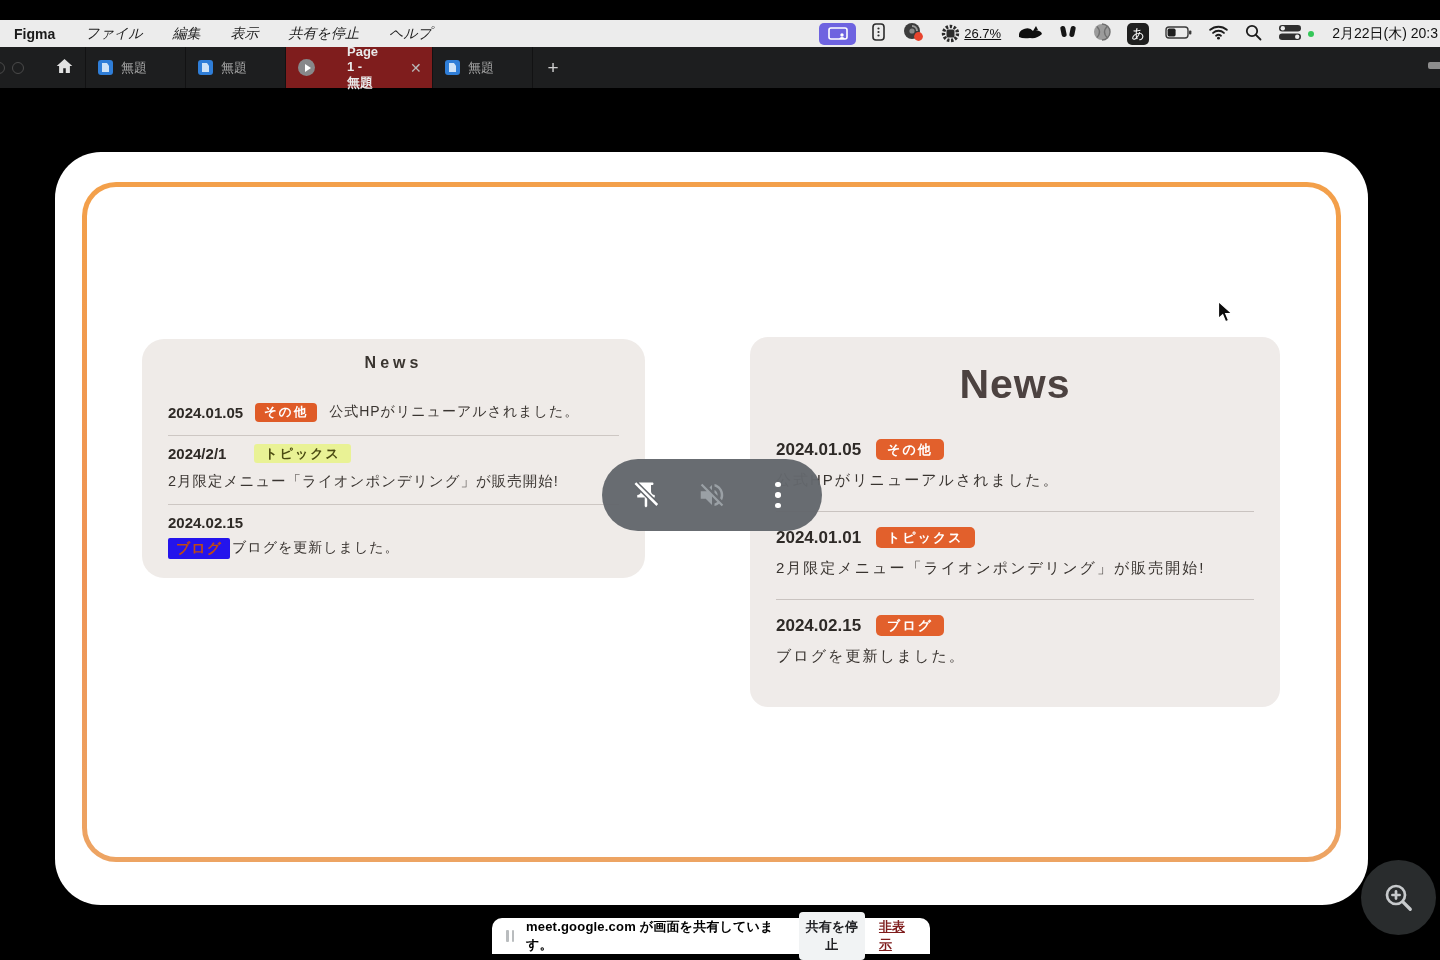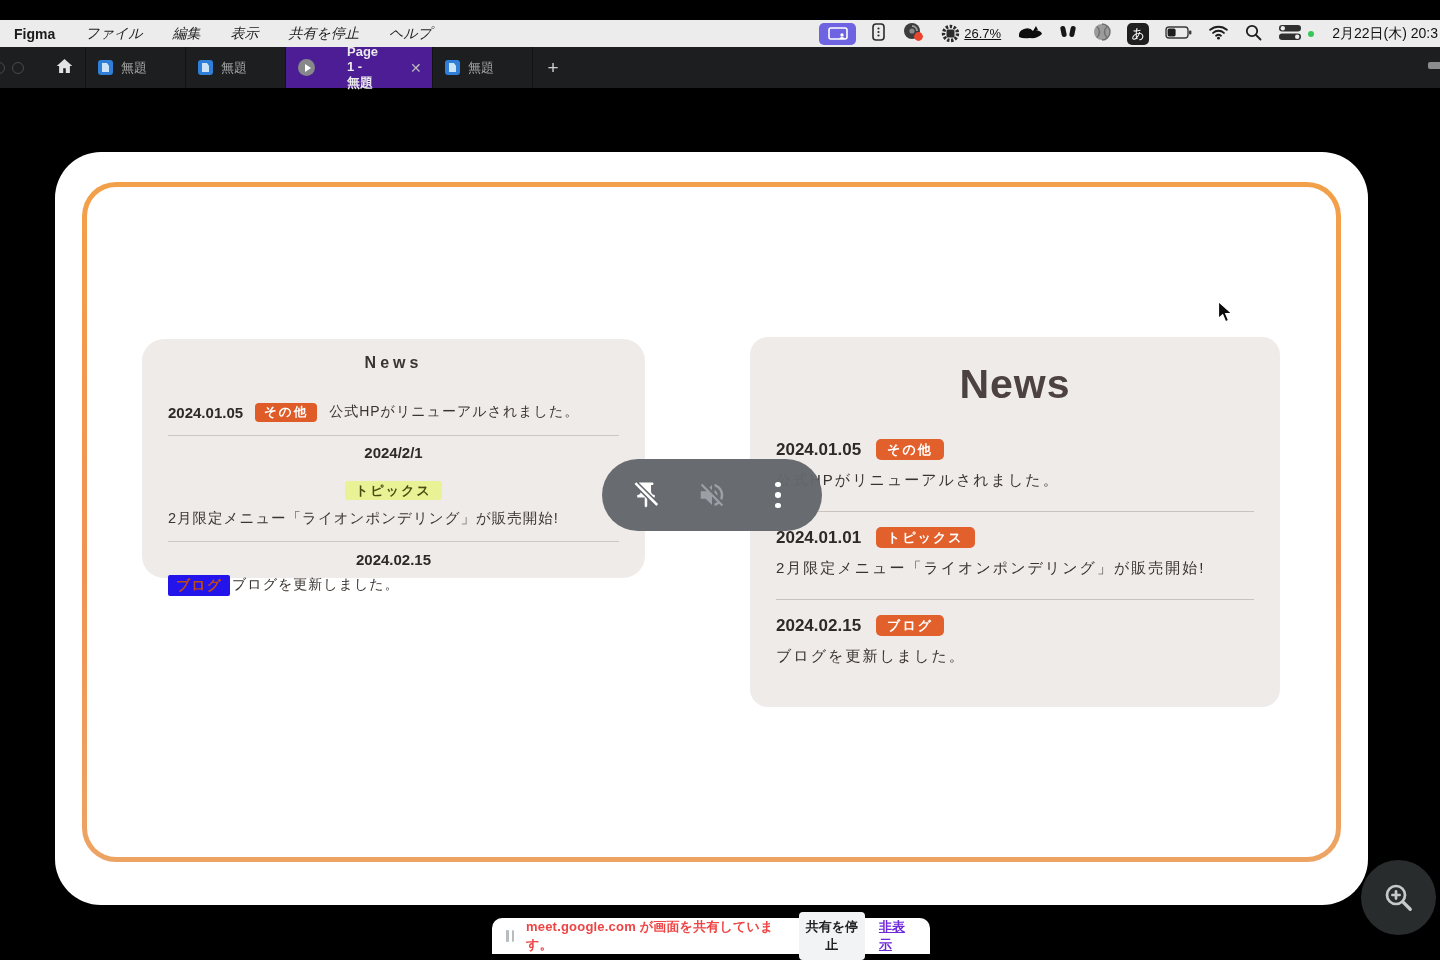--- a/index.html
+++ b/index.html
@@ -23,21 +23,21 @@
   .green-dot{width:6px;height:6px;border-radius:50%;background:#35c759;margin-left:-10px;}
 
   
   .tabbar{position:absolute;left:0;top:47px;width:1440px;height:41px;background:#1d1e1f;
     display:flex;align-items:stretch;color:#a5a5a5;font-size:13px;}
   .traffic{width:44px;display:flex;align-items:center;gap:7px;padding-left:0;}
   .tl-circle{width:12px;height:12px;border-radius:50%;border:1.5px solid #4a4a4a;flex:none;}
   .tl-circle.cut{margin-left:-7px;}
   .home-btn{width:42px;display:flex;align-items:center;justify-content:center;border-right:1px solid #121213;}
   .tab{display:flex;align-items:center;gap:8px;padding:0 12px;border-right:1px solid #121213;width:100px;}
-  .tab.active{background:#4c1d95;color:#e9e9e9;font-weight:600;width:147px;gap:32px;}
+  .tab.active{background:#7f1d1d;color:#e9e9e9;font-weight:600;width:147px;gap:32px;}
   .tab .close{margin-left:auto;color:#b9b9b9;font-size:14px;}
   .file-ic{width:15px;height:15px;border-radius:3px;background:#2f7ed8;position:relative;flex:none;}
   .file-ic::after{content:"";position:absolute;left:4px;top:3px;width:7px;height:9px;background:#cfe3f7;
     clip-path:polygon(0 0,70% 0,100% 30%,100% 100%,0 100%);}
   .play-ic{width:17px;height:17px;border-radius:50%;background:#87888a;position:relative;flex:none;}
   .play-ic::after{content:"";position:absolute;left:6.5px;top:4.5px;border-left:6px solid #fff;
     border-top:4px solid transparent;border-bottom:4px solid transparent;}
   .newtab{width:40px;display:flex;align-items:center;justify-content:center;color:#cfcfcf;font-size:19px;}
   .tabbar-right-dash{position:absolute;right:0;top:62px;width:12px;height:7px;background:#8d8d8d;border-radius:2px 0 0 2px;}
 
@@ -50,21 +50,21 @@
   
   .news-left{position:absolute;left:142px;top:339px;width:503px;height:239px;background:#efebe8;
     border-radius:22px;padding:15px 26px 0;color:#37322e;}
   .news-left-title{text-align:center;font-size:16px;font-weight:600;letter-spacing:4px;color:#3a3530;margin-bottom:22px;}
   .nl-row{border-bottom:1px solid #cdc7c3;}
   .nl-row:last-child{border-bottom:none;}
   .nl-row1{display:flex;align-items:center;gap:12px;padding:9px 0 13px;}
   .nl-date{font-size:15px;font-weight:600;color:#2e2a26;}
   .nl-text{font-size:14px;letter-spacing:1px;color:#3a3531;}
   .nl-row2{padding:8px 0 13px;}
-  .nl-line1{display:flex;align-items:center;gap:20px;flex-direction:column;}
+  .nl-line1{display:flex;align-items:center;gap:28px;}
   .nl-line2{margin-top:9px;font-size:14.5px;letter-spacing:1px;color:#3a3531;}
   .nl-row3{padding:9px 0 0;}
   .nl-line2b{margin-top:7px;display:flex;align-items:center;font-size:14.5px;letter-spacing:1px;}
 
   .badge-orange{background:#df5b27;color:#fff;font-size:12.5px;font-weight:700;letter-spacing:2px;
     padding:3px 9px;border-radius:4px;line-height:1;}
   .badge-yellow{background:#e9f295;color:#4b4b12;font-size:13px;font-weight:700;letter-spacing:2px;
     padding:3px 10px;border-radius:3px;line-height:1;}
   .badge-blue{background:#2414ec;color:#bf4a14;font-size:14px;font-weight:700;letter-spacing:1px;
     padding:3px 8px;border-radius:2px;line-height:1.1;margin-right:2px;}
@@ -87,24 +87,24 @@
   .pill-btn{display:flex;align-items:center;justify-content:center;width:44px;height:44px;}
   .dots{display:flex;flex-direction:column;gap:5px;}
   .dots span{width:5.5px;height:5.5px;border-radius:50%;background:#fff;}
 
   
   .share-bar{position:absolute;left:492px;top:918px;width:438px;height:36px;background:#fff;
     border-radius:10px 10px 0 0;display:flex;align-items:center;gap:12px;padding:0 14px;z-index:60;
     box-shadow:0 0 10px rgba(0,0,0,.4);}
   .drag-handle{display:flex;gap:3px;}
   .drag-handle i{width:2.5px;height:12px;background:#b9bcbe;border-radius:1px;}
-  .share-msg{font-size:13px;font-weight:600;color:#ef4444;letter-spacing:.2px;}
+  .share-msg{font-size:13px;font-weight:600;color:#000000;letter-spacing:.2px;}
   .stop-btn{background:#f1f3f4;border:none;border-radius:4px;font-size:13px;font-weight:600;color:#202124;
     padding:6px 2px;font-family:inherit;}
-  .hide-link{font-size:13px;font-weight:600;color:#6d28d9;text-decoration:underline;margin-left:2px;}
+  .hide-link{font-size:13px;font-weight:600;color:#7f1d1d;text-decoration:underline;margin-left:2px;}
 
   
   .zoom-fab{position:absolute;left:1361px;top:860px;width:75px;height:75px;border-radius:50%;
     background:#292c2d;display:flex;align-items:center;justify-content:center;z-index:40;}
 
   .cursor{position:absolute;left:1217px;top:300px;z-index:100;}
 </style>
 </head>
 <body>
 

